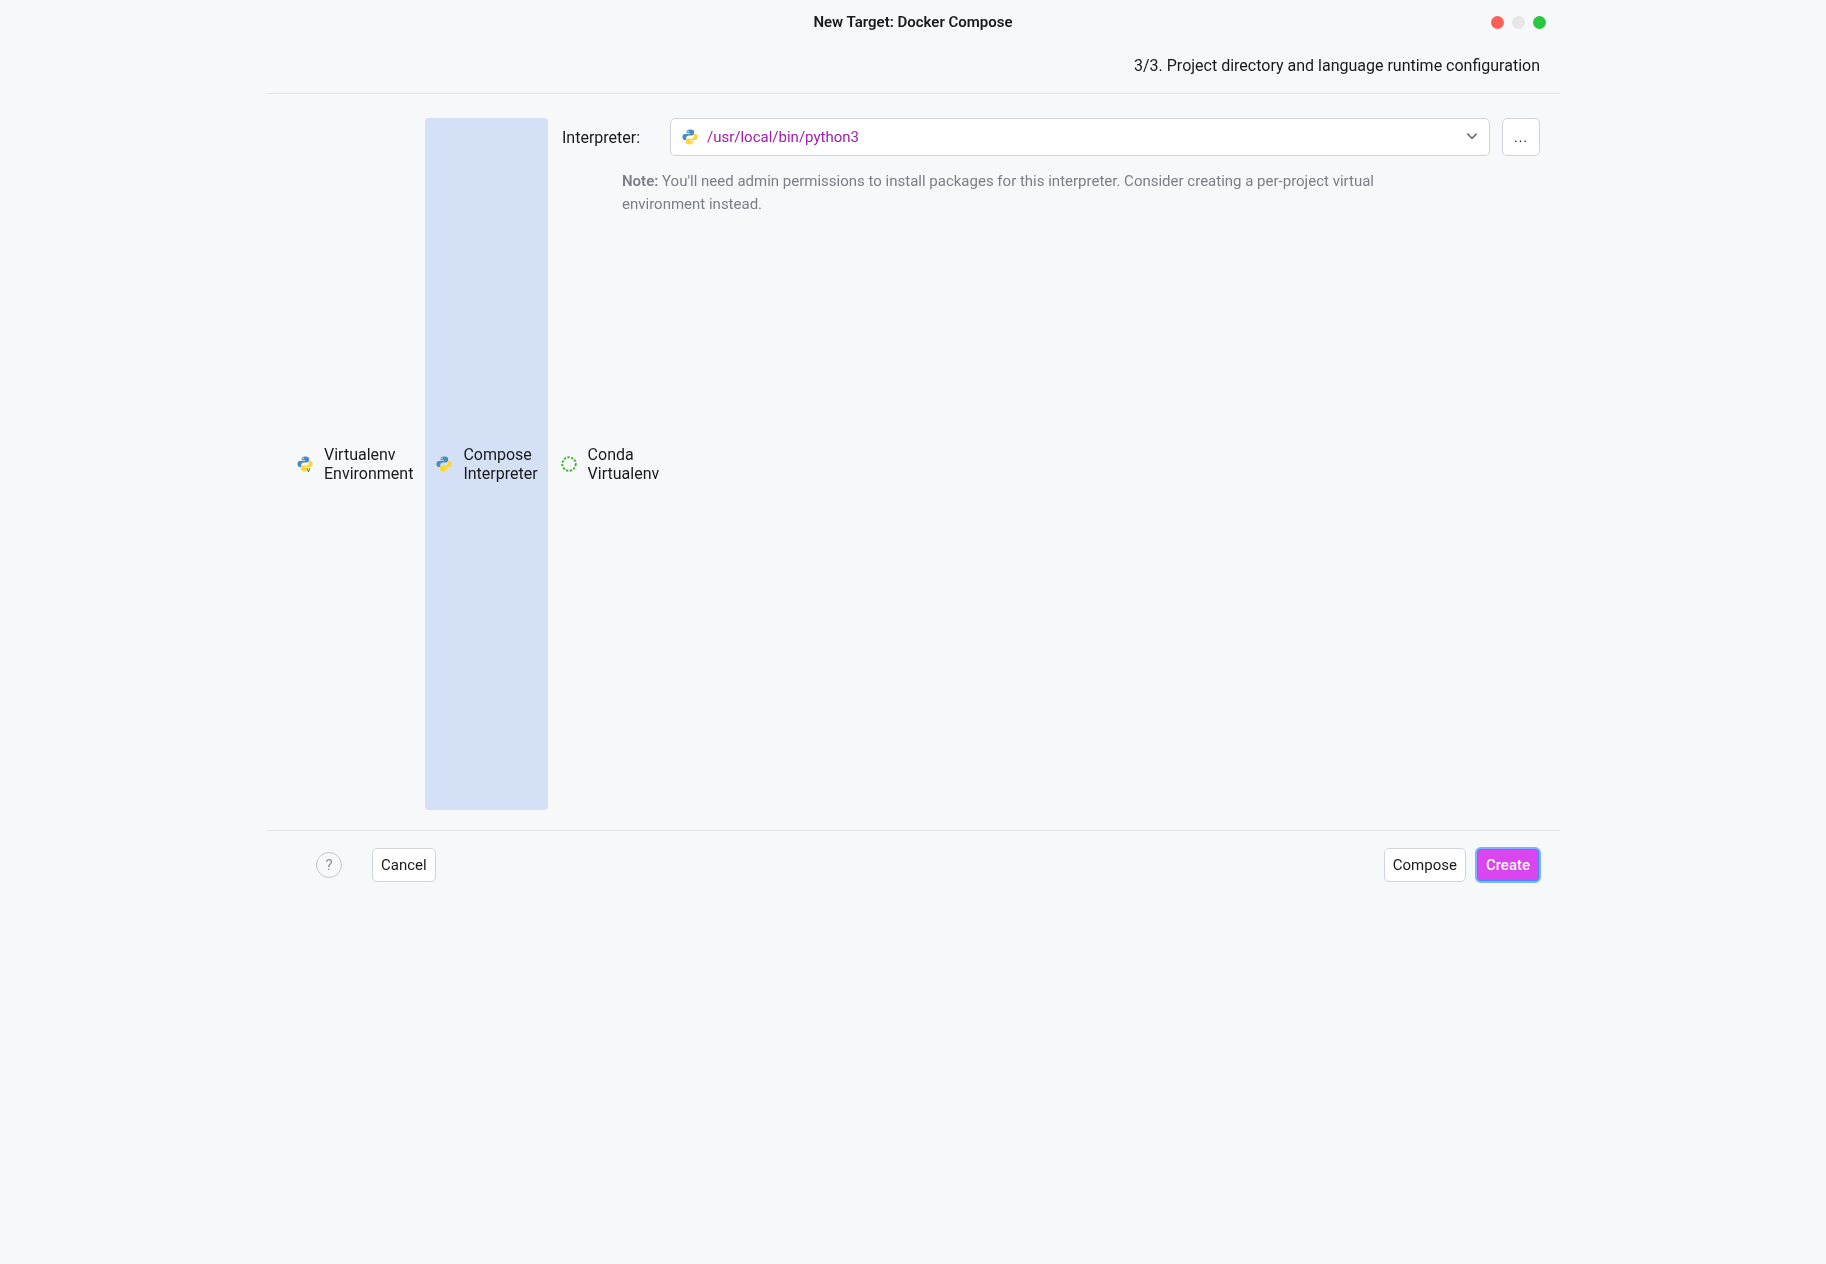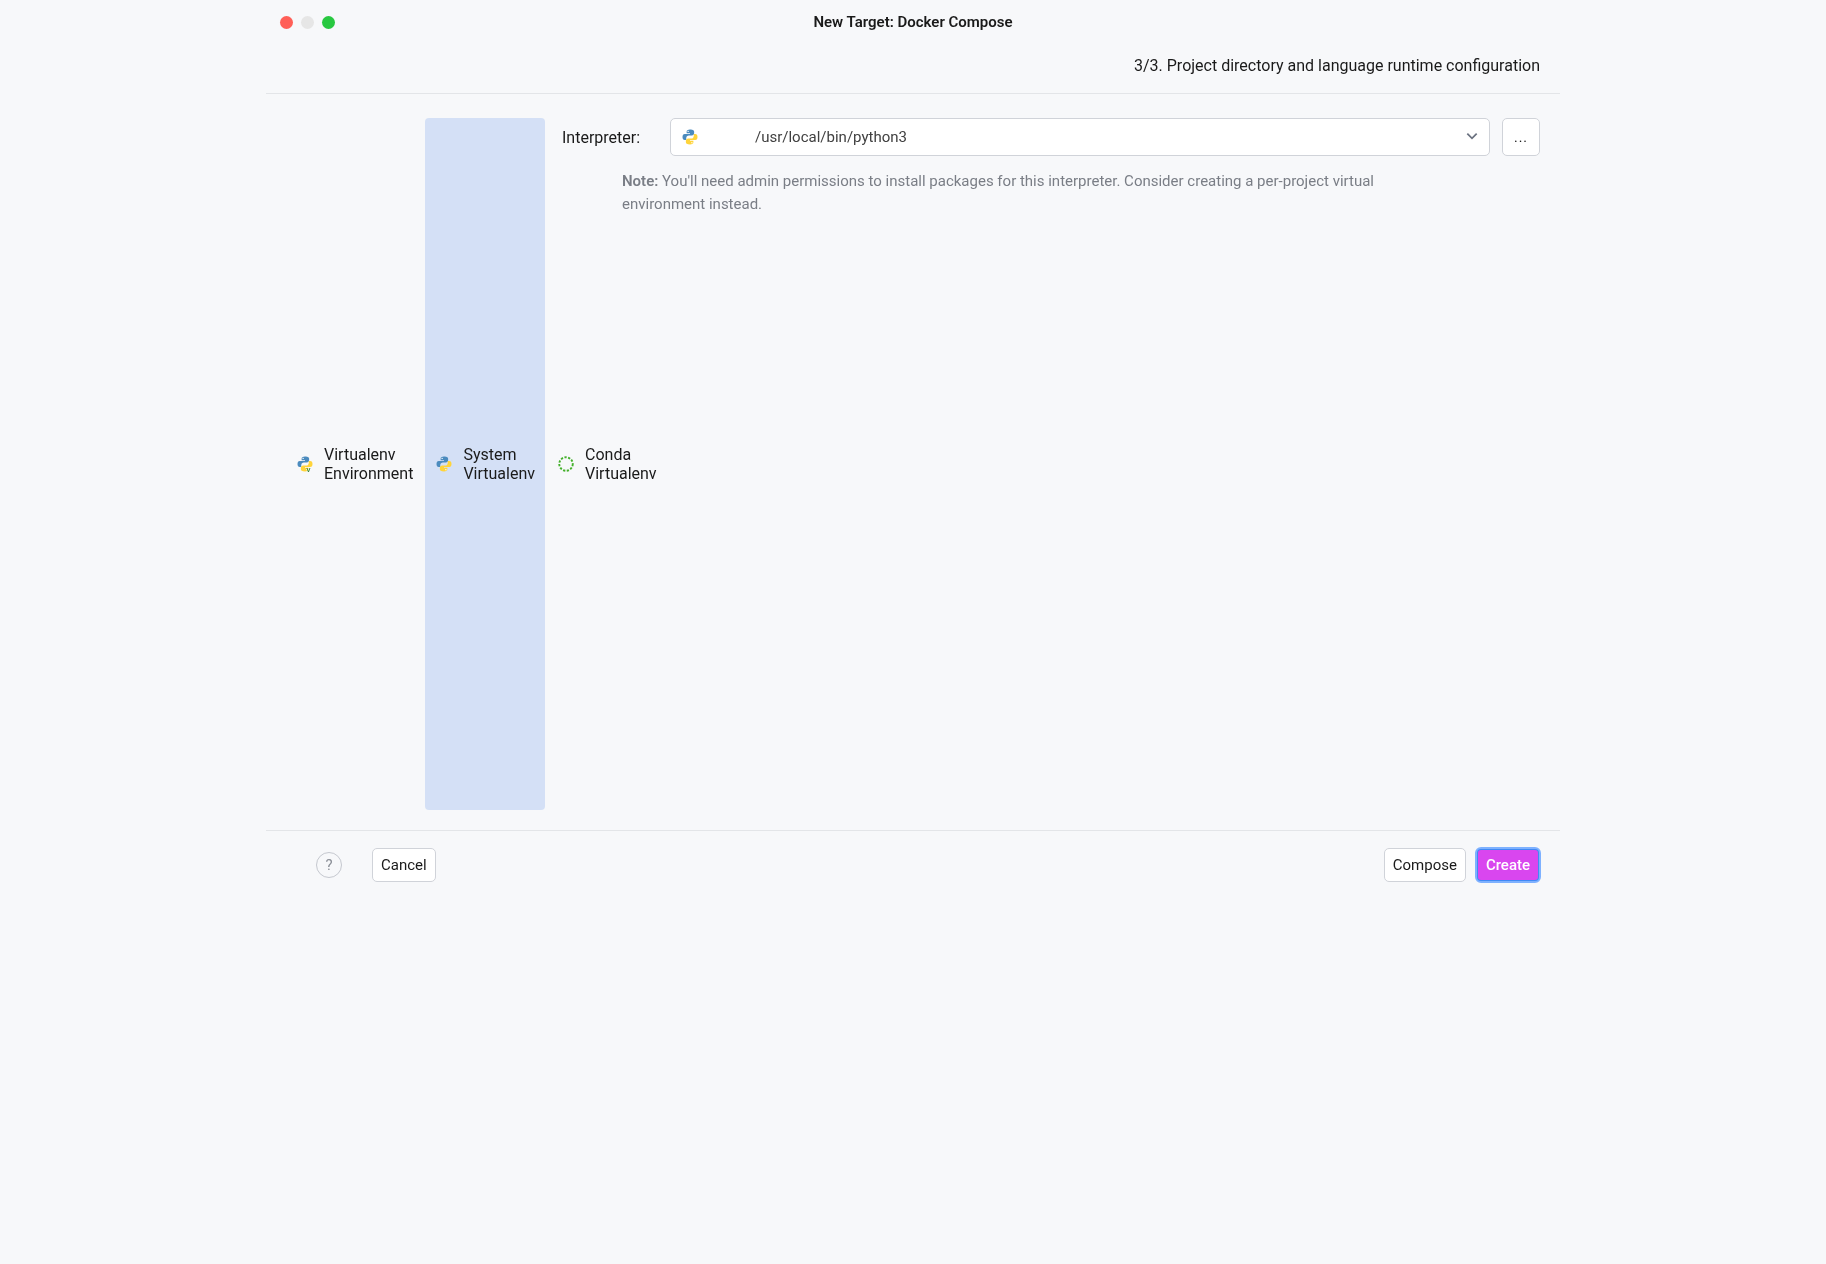--- a/index.html
+++ b/index.html
@@ -26,20 +26,21 @@
       overflow: hidden;
       position: relative;
       margin-top: 0;
     }
     .titlebar {
       height: 44px;
       display: flex;
       align-items: center;
       position: relative;
       padding: 0 14px;
+      justify-content: flex-end;
     }
     .traffic-lights {
       display: flex;
       gap: 8px;
       align-items: center;
     }
     .traffic-light {
       width: 13px;
       height: 13px;
       border-radius: 50%;
@@ -124,22 +125,21 @@
       border-radius: 5px;
       display: flex;
       align-items: center;
       padding: 0 10px;
       gap: 8px;
       cursor: pointer;
     }
     .interpreter-text {
       flex: 1;
       font-size: 15px;
-      color: #404040;
-      margin-left: 48px;
+      color: #a21caf;
     }
     .chevron-down {
       width: 14px;
       height: 14px;
       color: #6b7280;
     }
     .ellipsis-btn {
       width: 38px;
       height: 38px;
       background: #ffffff;
@@ -246,21 +246,21 @@
 
       <div class="sidebar-item selected">
         <span class="sidebar-icon">
           <svg class="python-icon-svg" viewBox="0 0 24 24">
             <path d="M12 2c-3 0-4.5 1.3-4.5 3v2h4.5v1H5c-2 0-3 1.5-3 4s1 4 3 4h2v-2.5c0-2 1.5-3.5 3.5-3.5h4c1.7 0 3-1.3 3-3V5c0-1.7-1.5-3-4.5-3z" fill="#4B8BBE"></path>
             <circle cx="9.5" cy="4.5" r="0.9" fill="#fff"></circle>
             <path d="M12 22c3 0 4.5-1.3 4.5-3v-2H12v-1h7c2 0 3-1.5 3-4s-1-4-3-4h-2v2.5c0 2-1.5 3.5-3.5 3.5H9.5c-1.7 0-3 1.3-3 3V19c0 1.7 1.5 3 5.5 3z" fill="#FFD43B"></path>
             <circle cx="14.5" cy="19.5" r="0.9" fill="#fff"></circle>
           </svg>
         </span>
-        <span>System Virtualenv</span>
+        <span>Compose Interpreter</span>
       </div>
 
       <div class="sidebar-item">
         <span class="sidebar-icon">
           <svg class="python-icon-svg" viewBox="0 0 24 24">
             <circle cx="12" cy="12" r="9" fill="none" stroke="#43B02A" stroke-width="2.5" stroke-dasharray="3 2"></circle>
           </svg>
         </span>
         <span>Conda Virtualenv</span>
       </div>

